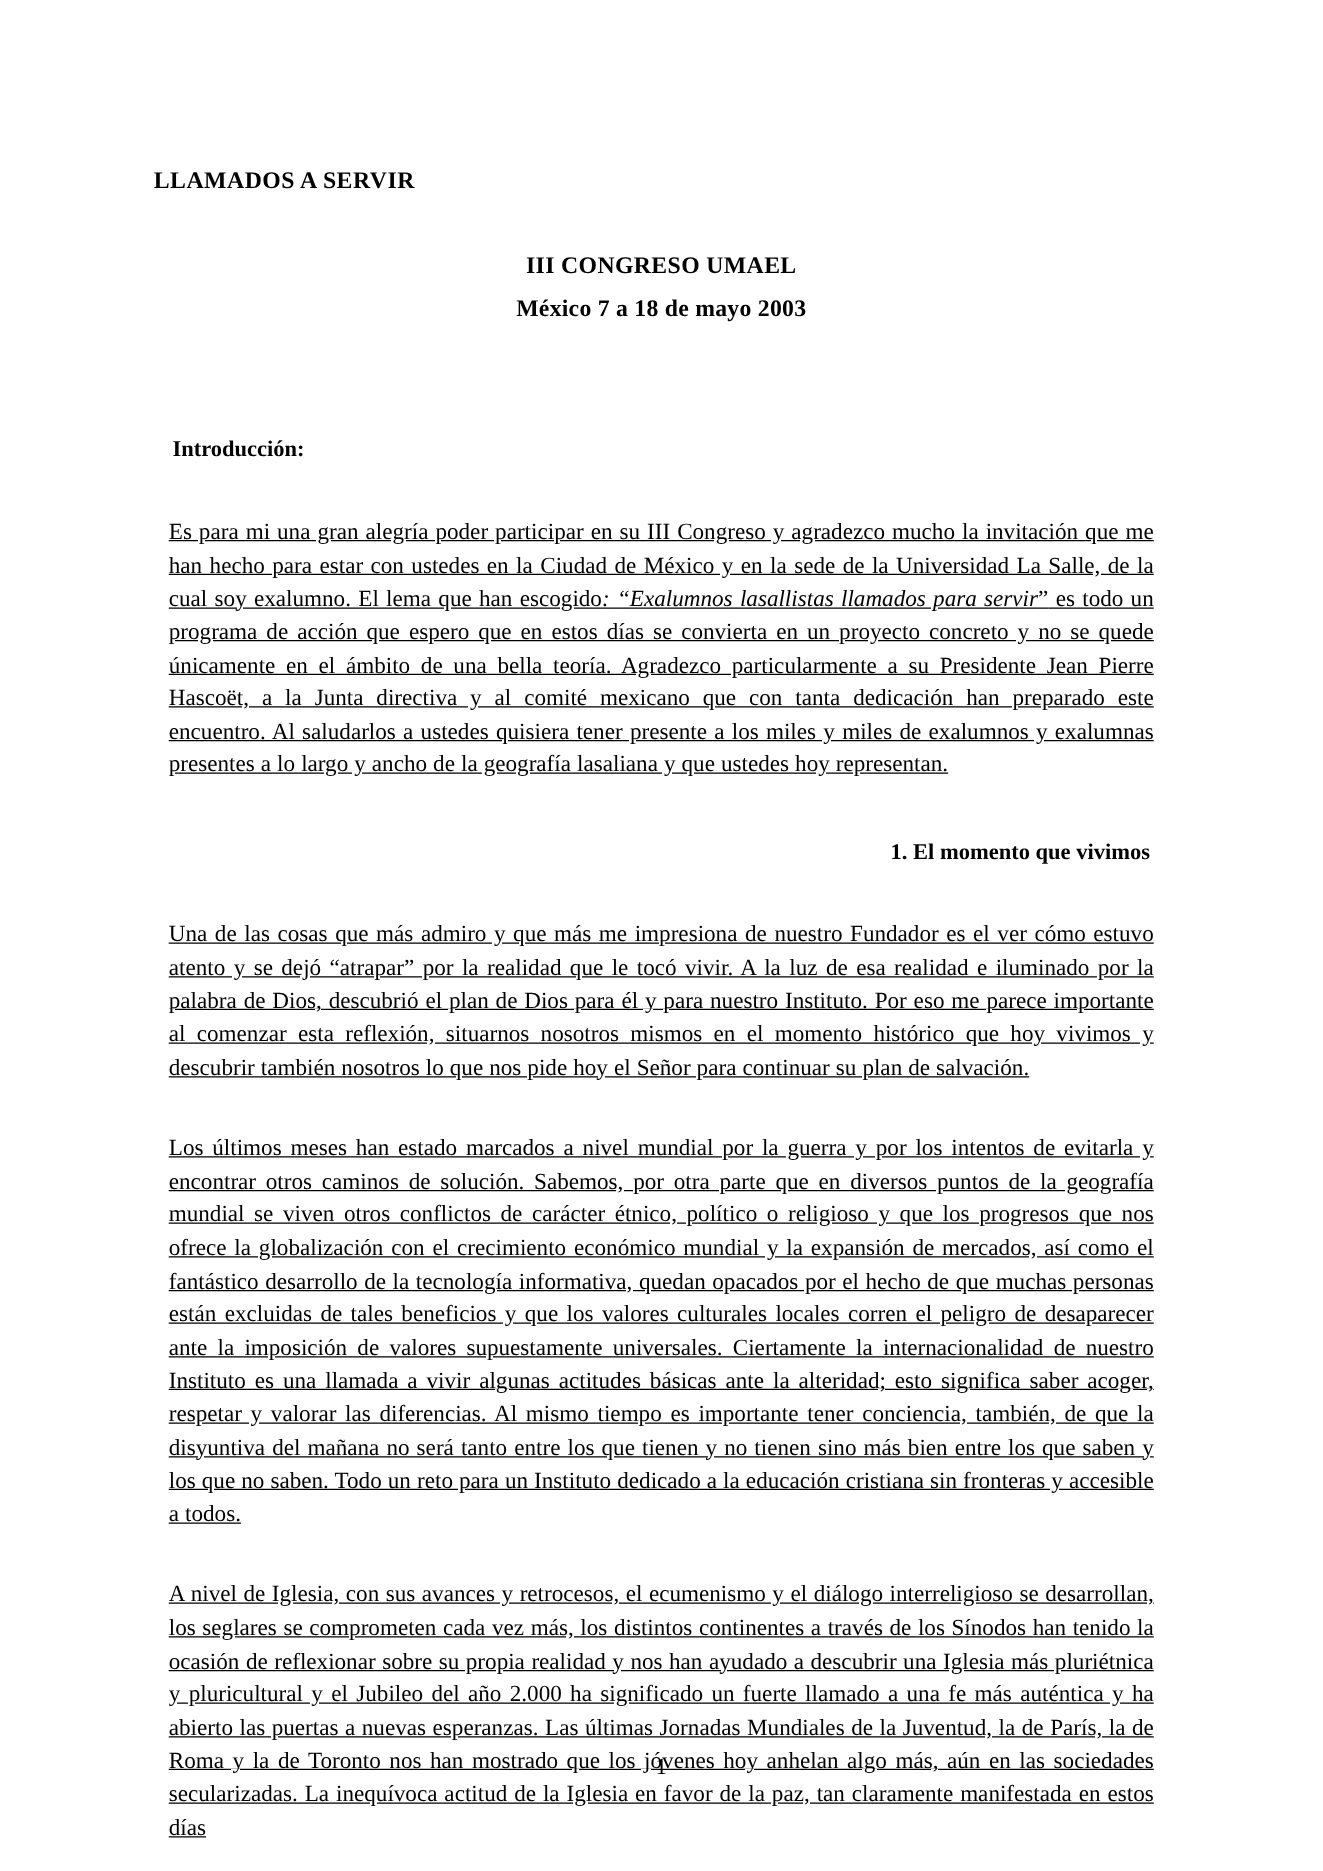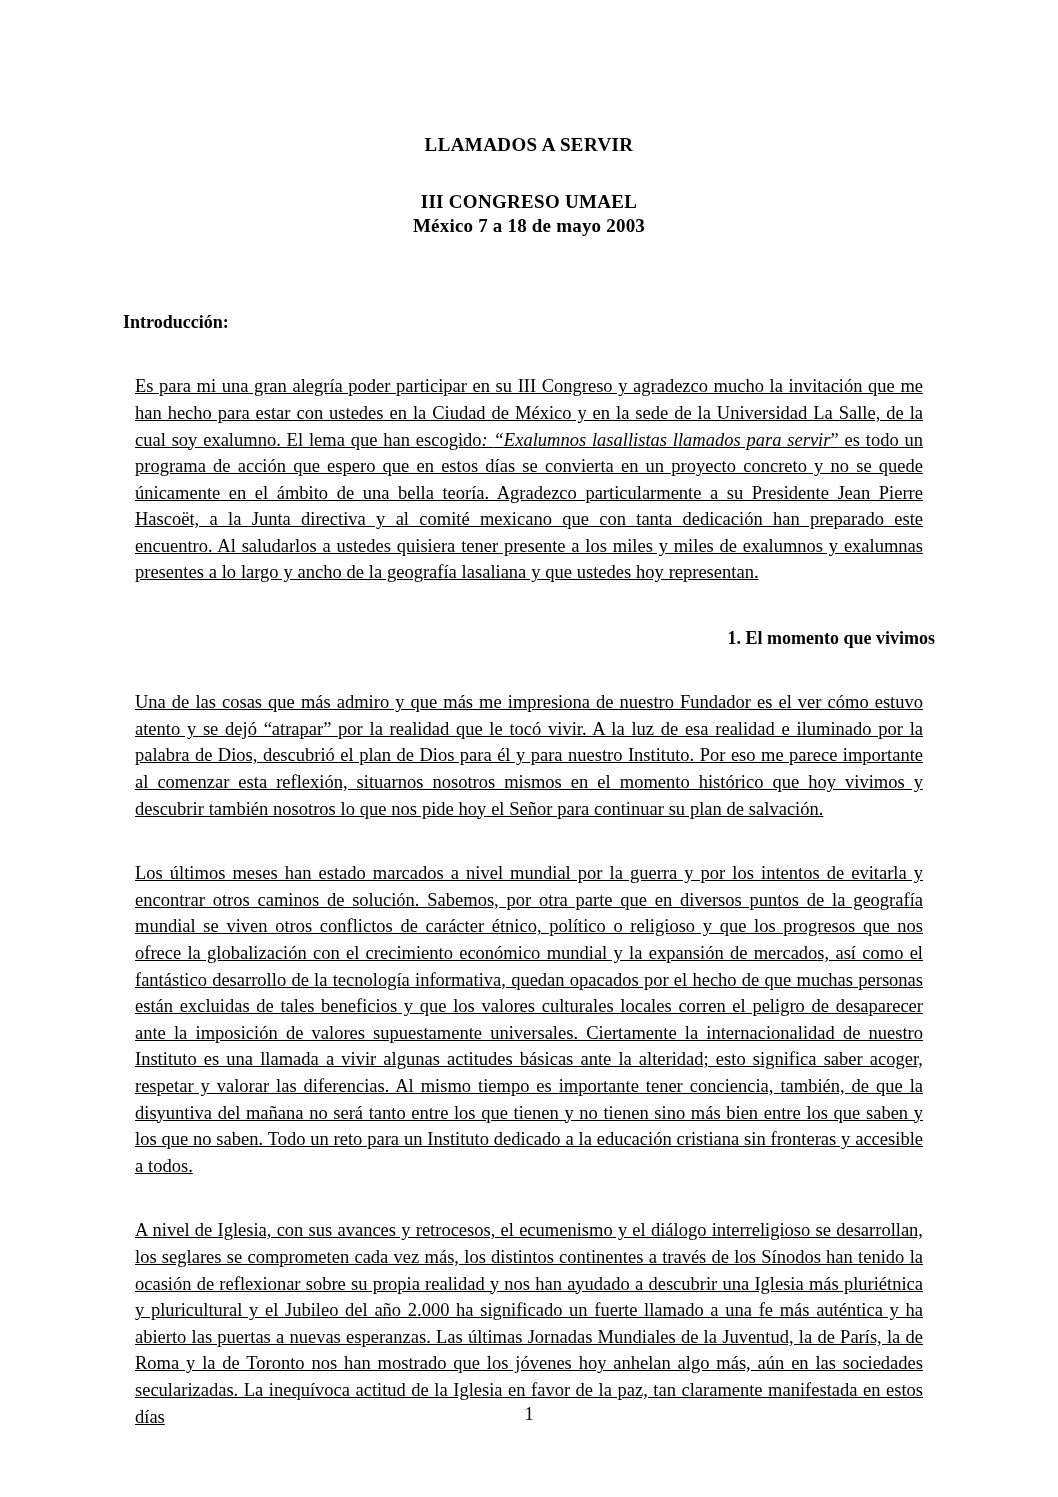--- a/index.html
+++ b/index.html
@@ -25,55 +25,54 @@
     position: absolute;
     left: 123px;
     top: 0;
     width: 812px;
   }
 
   
   .doc-title {
     font-size: 19px;
     font-weight: bold;
-    text-align: center;
     letter-spacing: 0.4px;
     margin: 0;
     padding-top: 133px;
     line-height: 1.25;
   }
 
   .congress-block {
     text-align: center;
     margin: 0;
     padding-top: 33px;
   }
 
   .congress-title {
     font-size: 19px;
     font-weight: bold;
     letter-spacing: 0.3px;
     line-height: 1.3;
-    margin: 0;
+    margin: 11px;
   }
 
   .congress-date {
     font-size: 19px;
     font-weight: bold;
     letter-spacing: 0.2px;
     line-height: 1.3;
     margin: 0;
   }
 
   
   .section-heading {
     font-size: 18px;
     font-weight: bold;
     text-align: left;
-    margin: 0;
+    margin: 15px;
     line-height: 1.4;
   }
 
   .section-heading.intro {
     padding-top: 71px;
   }
 
   .section-heading.momento {
     padding-top: 28px;
     text-align: right;

